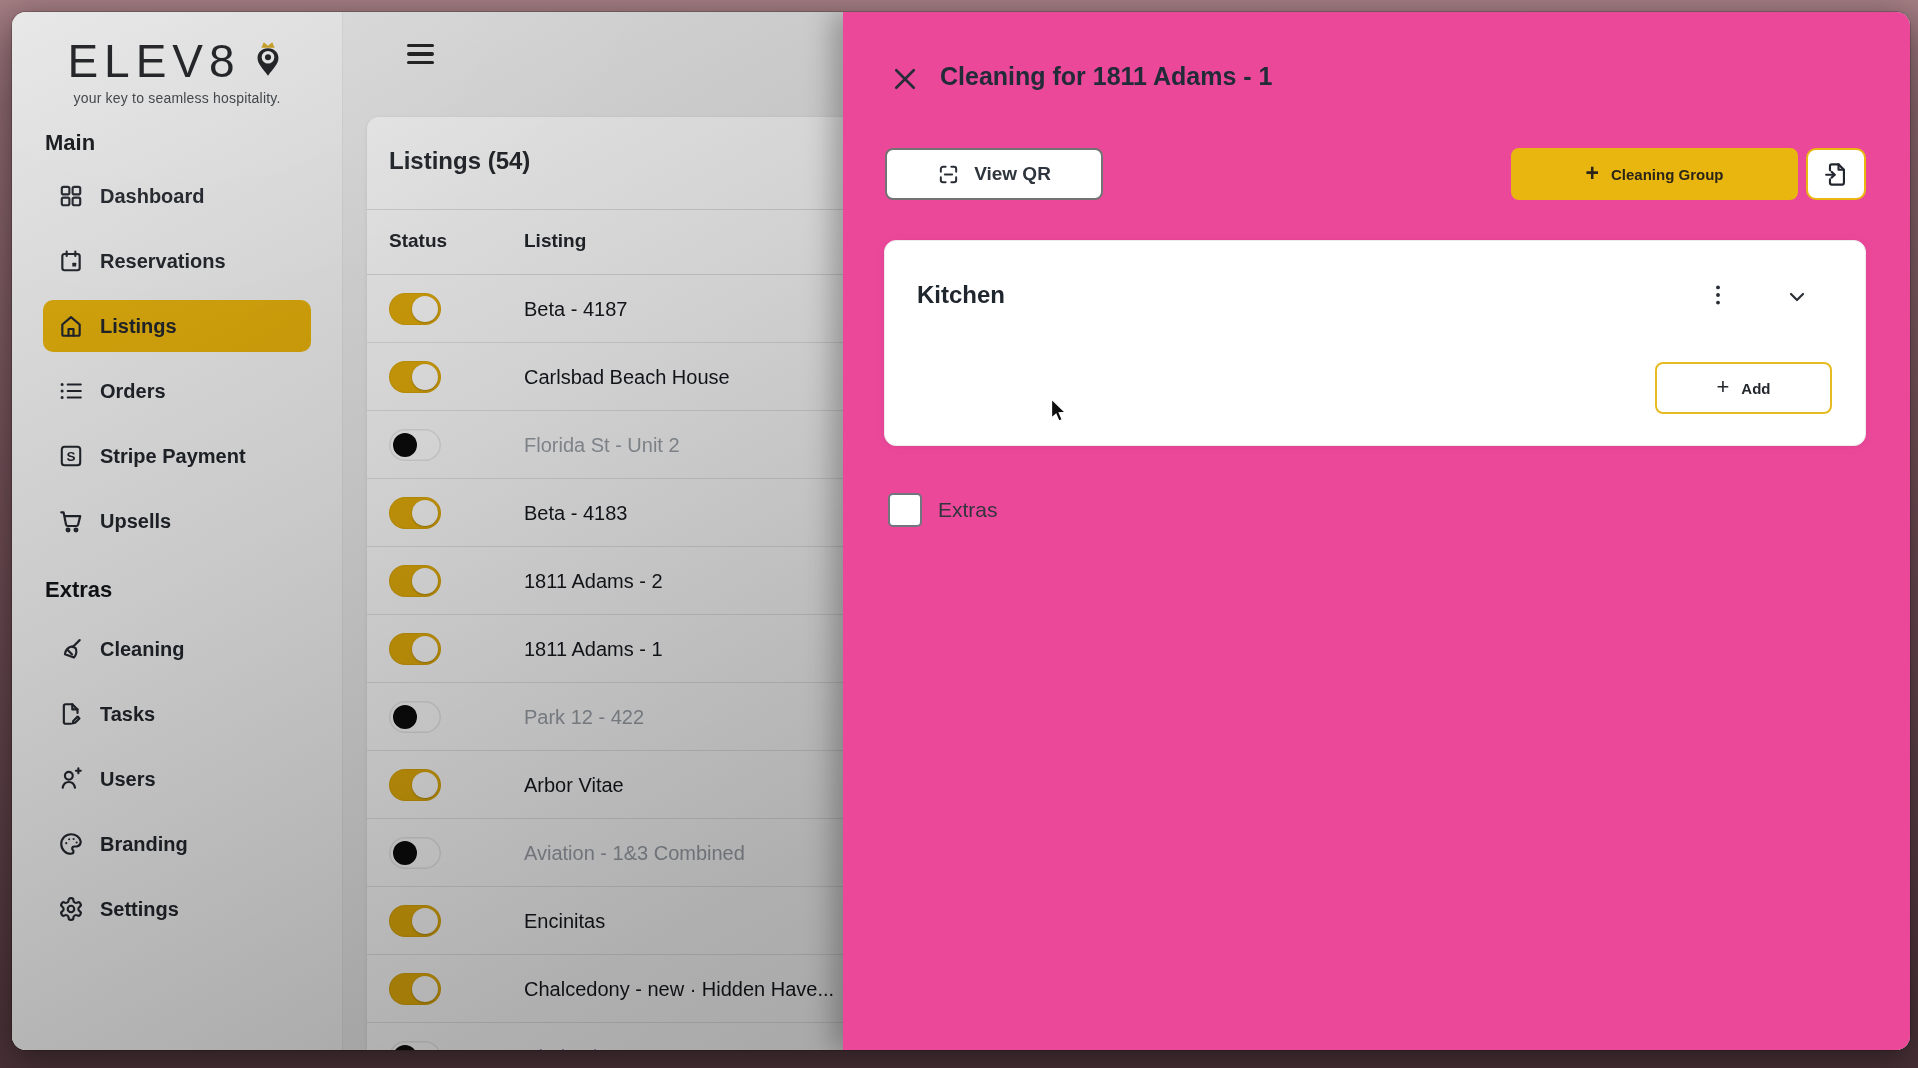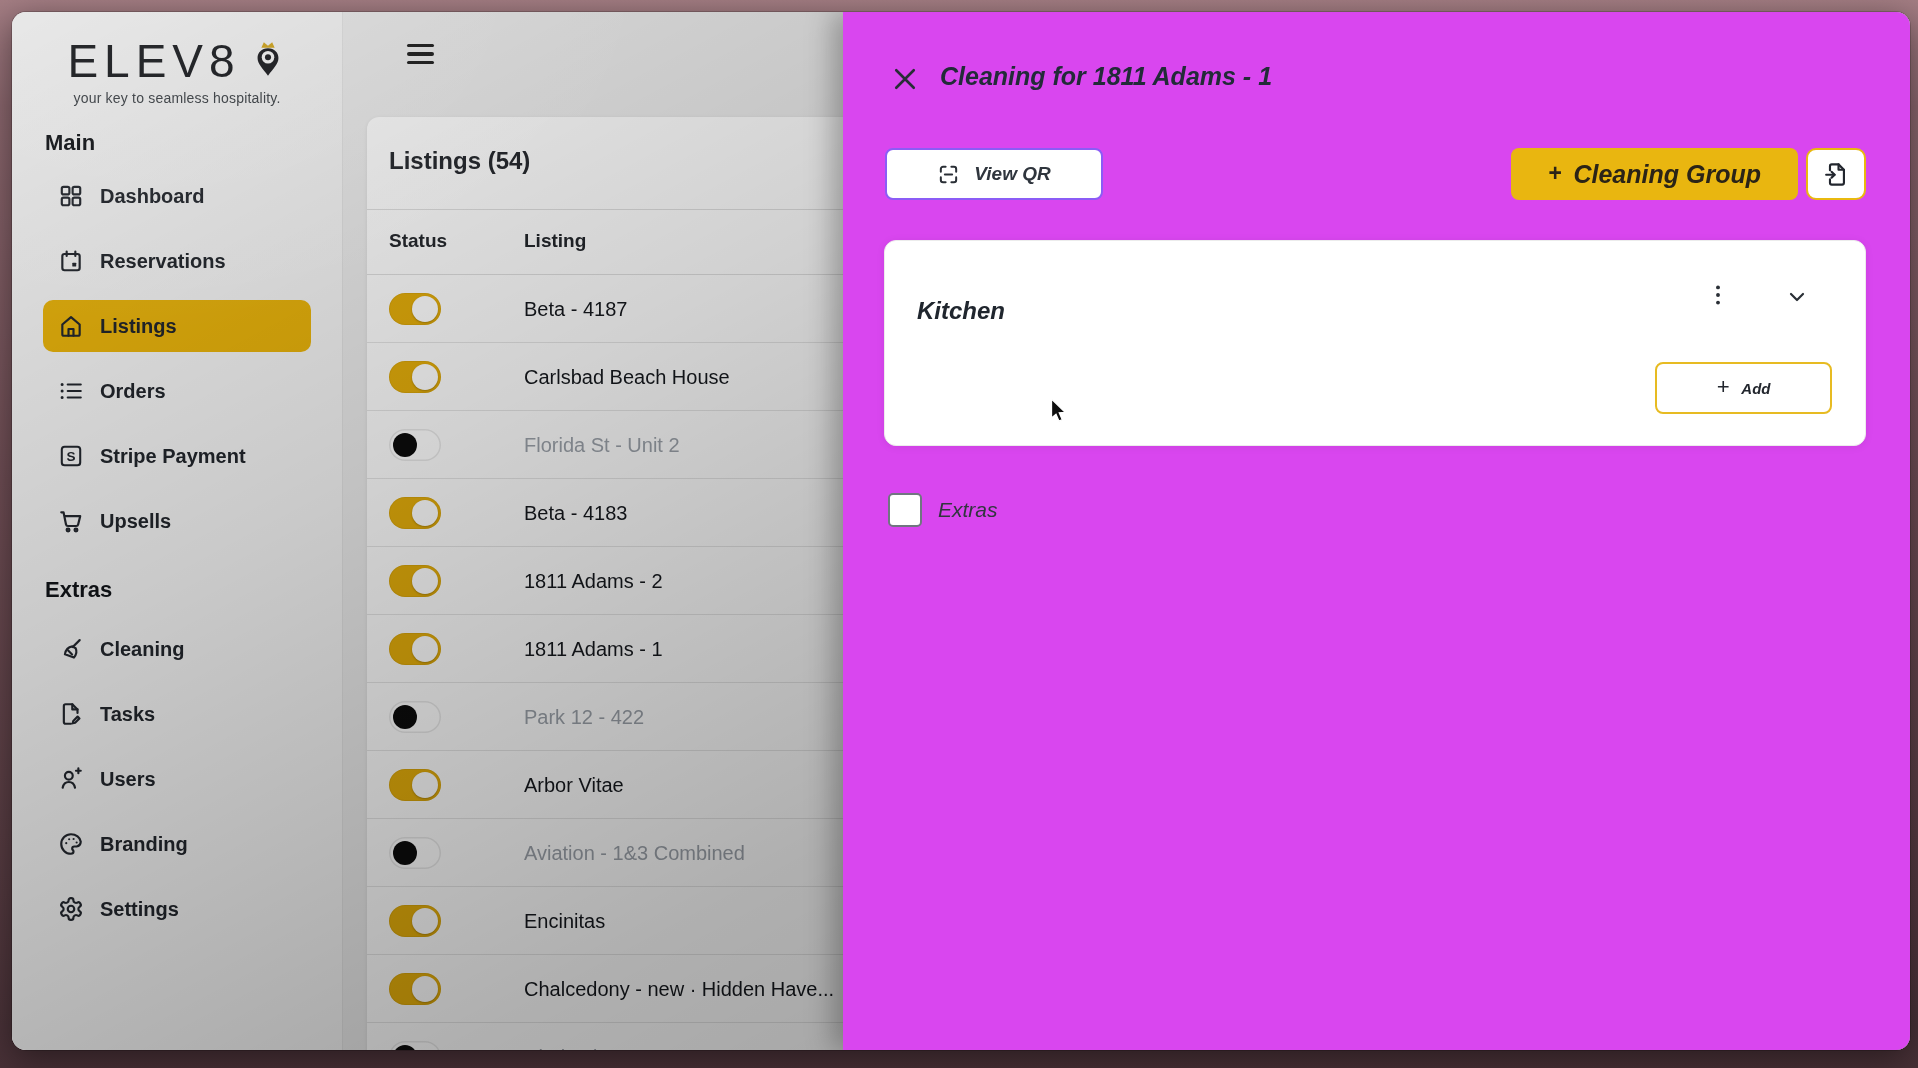--- a/index.html
+++ b/index.html
@@ -39,38 +39,38 @@
   .toggle{position:absolute;left:22px;top:50%;transform:translateY(-50%);width:52px;height:32px;border-radius:16px;cursor:pointer;}
   .toggle.on{background:#e2ac0b;box-shadow:inset 0 0 0 1px rgba(0,0,0,0.05);}
   .toggle.on .knob{position:absolute;right:3px;top:3px;width:26px;height:26px;border-radius:50%;background:#fdfdfd;box-shadow:0 1px 2px rgba(0,0,0,0.25);}
   .toggle.off{background:#fdfdfd;box-shadow:inset 0 0 0 1.5px #e6e6e6;}
   .toggle.off .knob{position:absolute;left:4px;top:4px;width:24px;height:24px;border-radius:50%;background:#0c0c0c;}
   
   .backdrop{position:absolute;inset:0;z-index:5;pointer-events:none;
     background:radial-gradient(800px 520px at 6% -4%, rgba(255,255,255,0.10), rgba(255,255,255,0) 70%),
                linear-gradient(152deg, rgba(0,0,0,0.05) 0%, rgba(0,0,0,0.17) 32%, rgba(0,0,0,0.30) 62%, rgba(0,0,0,0.40) 100%);}
   
-  .drawer{position:absolute;left:831px;top:0;right:0;bottom:0;background:#d946ef;z-index:10;box-shadow:-10px 0 26px rgba(0,0,0,0.28);font-style:italic;}
+  .drawer{position:absolute;left:831px;top:0;right:0;bottom:0;background:#ec4899;z-index:10;box-shadow:-10px 0 26px rgba(0,0,0,0.28);}
   .drawer-close{position:absolute;left:47px;top:52px;width:30px;height:30px;color:#272d36;cursor:pointer;}
   .drawer-close svg{width:30px;height:30px;}
   .drawer-title{position:absolute;left:97px;top:50px;font-size:25px;font-weight:700;color:#222b38;white-space:nowrap;}
   .toolbar{position:absolute;left:42px;right:44px;top:136px;height:52px;}
   .btn{display:flex;align-items:center;justify-content:center;border-radius:8px;cursor:pointer;}
-  .btn-viewqr{position:absolute;left:0;top:0;width:218px;height:52px;background:#fff;border:2px solid #8b5cf6;gap:14px;}
+  .btn-viewqr{position:absolute;left:0;top:0;width:218px;height:52px;background:#fff;border:2px solid #737373;gap:14px;}
   .btn-viewqr .bicon{width:23px;height:23px;color:#2a2f36;}
   .btn-viewqr .bicon svg{width:23px;height:23px;}
   .btn-viewqr .btxt{font-size:19px;font-weight:600;color:#2f353d;}
   .btn-group{position:absolute;right:0;top:0;display:flex;gap:8px;}
   .btn-cgroup{width:287px;height:52px;background:#e9b610;border:none;gap:12px;}
   .btn-cgroup .plus{font-size:23px;font-weight:600;color:#2b2417;margin-top:-2px;}
-  .btn-cgroup .btxt{font-size:25px;font-weight:700;color:#2b2417;}
+  .btn-cgroup .btxt{font-size:15px;font-weight:700;color:#2b2417;}
   .btn-import{width:60px;height:52px;background:#fff;border:2px solid #e9b90f;border-radius:10px;color:#22262e;}
   .btn-import svg{width:27px;height:27px;}
   .kitchen-card{position:absolute;left:41px;top:228px;width:982px;height:206px;background:#fff;border:1px solid #ececec;border-radius:12px;box-shadow:0 1px 8px rgba(0,0,0,0.07);}
-  .kc-title{position:absolute;left:32px;top:40px;font-size:24px;font-weight:700;color:#20262e;margin-top:16px;}
+  .kc-title{position:absolute;left:32px;top:40px;font-size:24px;font-weight:700;color:#20262e;}
   .kc-kebab{position:absolute;right:134px;top:41px;width:26px;height:26px;color:#2a2f36;cursor:pointer;}
   .kc-kebab svg{width:26px;height:26px;}
   .kc-chevron{position:absolute;right:56px;top:44px;width:24px;height:24px;color:#2a2f36;cursor:pointer;}
   .kc-chevron svg{width:24px;height:24px;}
   .btn-add{position:absolute;right:33px;bottom:31px;width:177px;height:52px;background:#fff;border:2px solid #e7bb22;gap:12px;}
   .btn-add .plus{font-size:22px;font-weight:500;color:#23272e;margin-top:-2px;}
   .btn-add .btxt{font-size:15px;font-weight:600;color:#23272e;}
   .minibar-row{position:absolute;left:45px;top:481px;display:flex;align-items:center;gap:16px;}
   .checkbox{width:34px;height:34px;border:2px solid #707680;border-radius:5px;background:#fff;cursor:pointer;}
   .minibar-label{font-size:21px;color:#31363e;}

